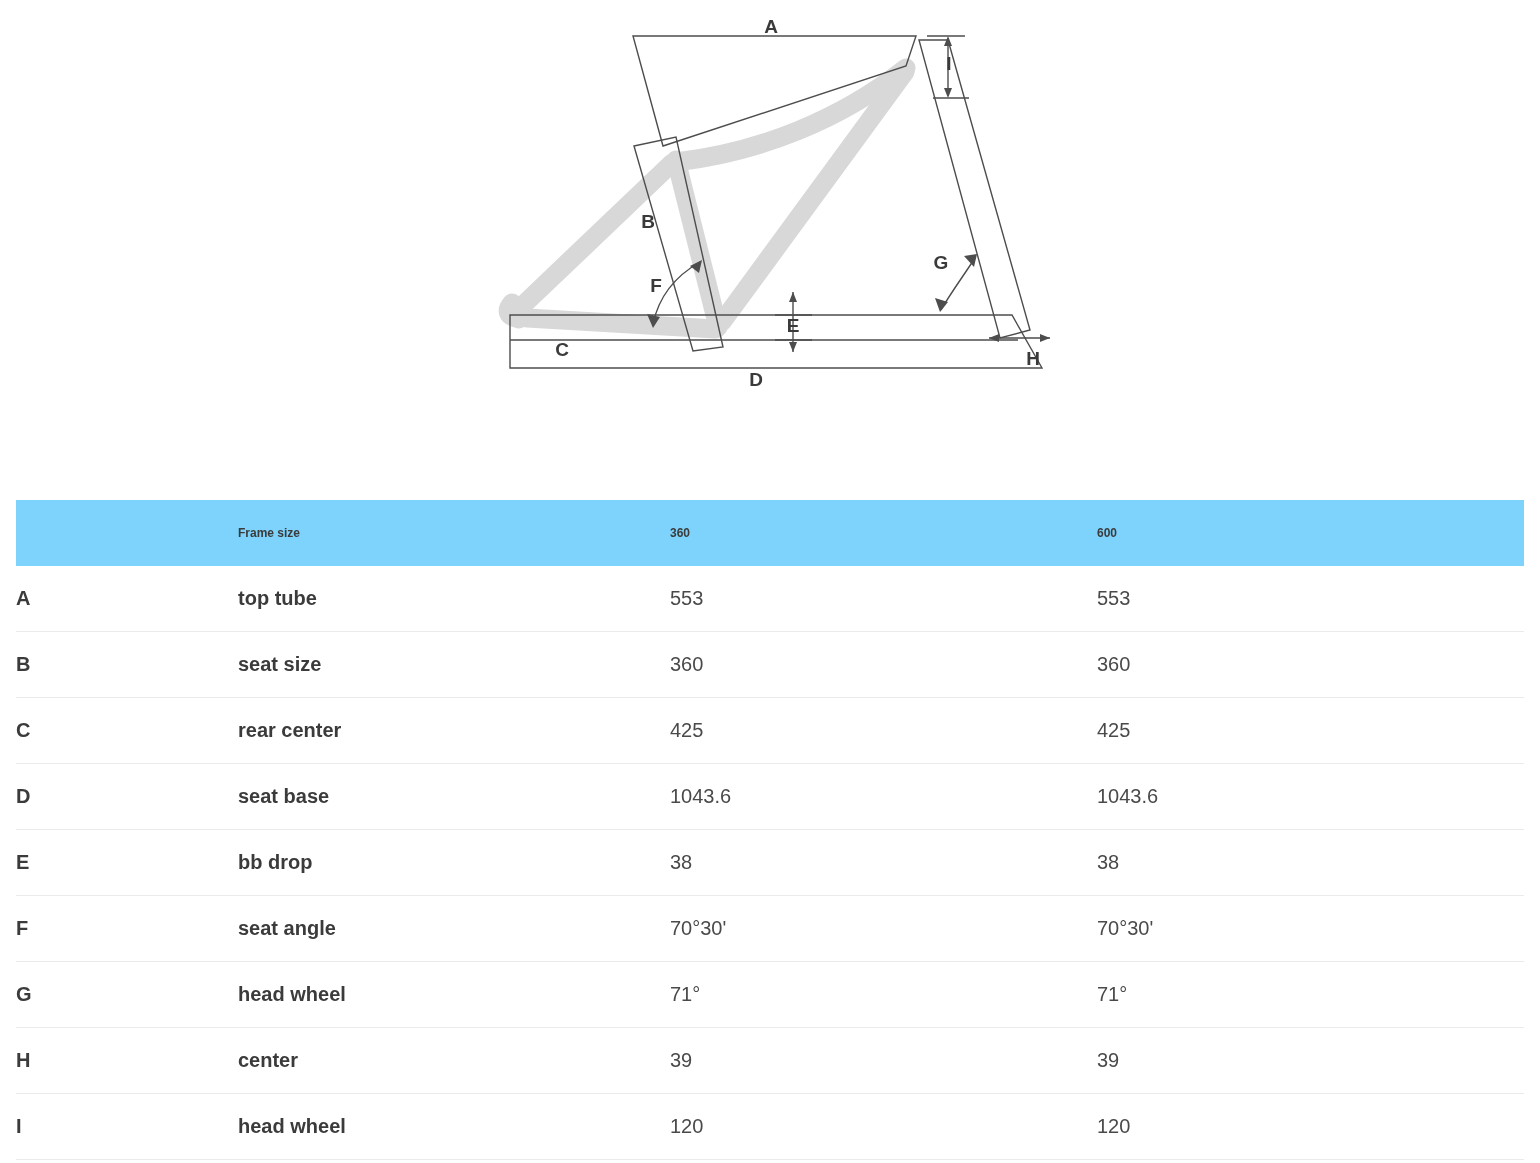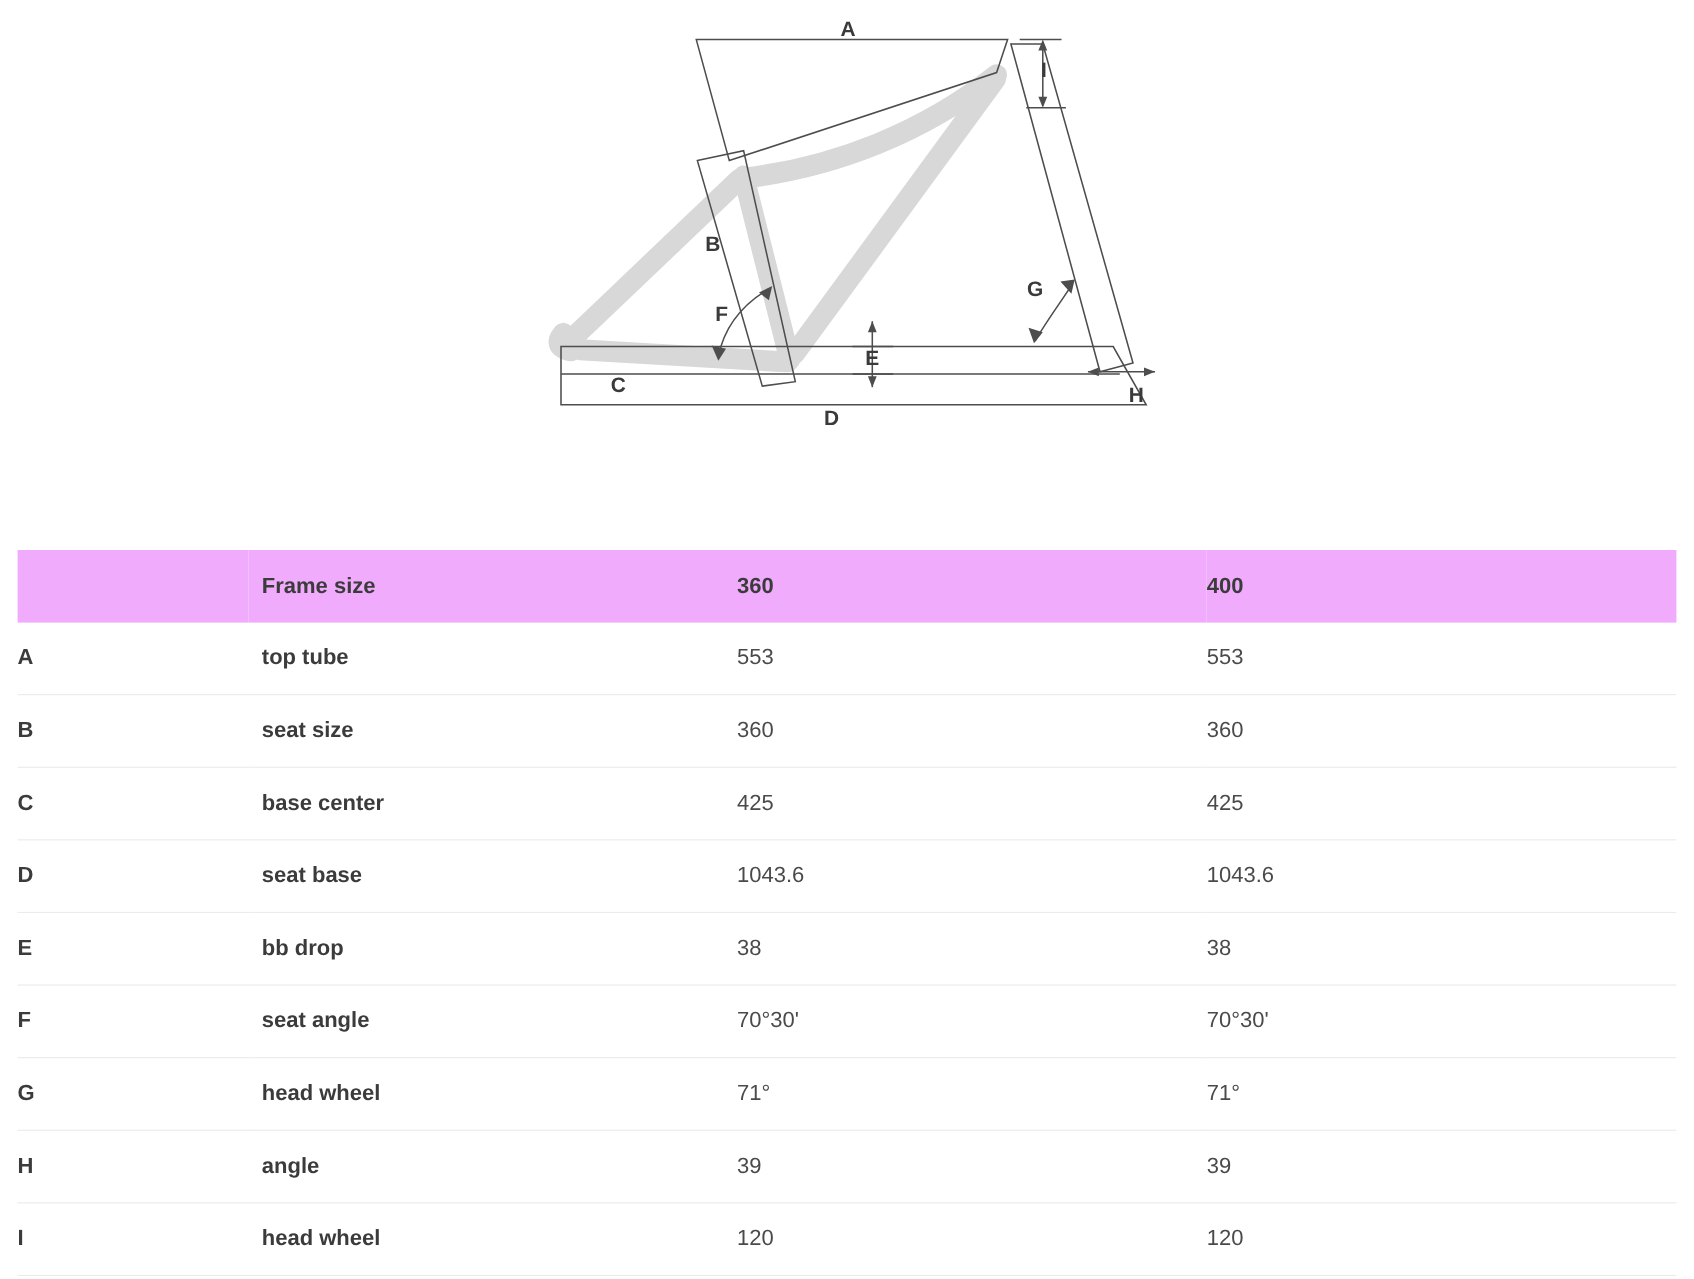--- a/index.html
+++ b/index.html
@@ -47,23 +47,23 @@
     top: 500px;
     width: 1508px;
     border-collapse: collapse;
     table-layout: fixed;
   }
   #geo-table col.c-letter { width: 210px; }
   #geo-table col.c-name   { width: 444px; }
   #geo-table col.c-val    { width: 427px; }
 
   #geo-table thead th {
-    background: #f0abfc;
+    background: #7dd3fc;
     color: #3b3b3b;
-    font-size: 20px;
+    font-size: 12px;
     font-weight: bold;
     text-align: left;
     padding: 20px 0 20px 0;
     height: 26px;
     border: none;
   }
   #geo-table thead th.c-letter { padding-left: 0; }
   #geo-table thead th.hdr-name { padding-left: 12px; }
 
   #geo-table tbody td {
@@ -167,39 +167,39 @@
       <col class="c-letter">
       <col class="c-name">
       <col class="c-val">
       <col class="c-val">
     </colgroup>
     <thead>
       <tr>
         <th class="c-letter"></th>
         <th class="hdr-name">Frame size</th>
         <th>360</th>
-        <th>400</th>
+        <th>600</th>
       </tr>
     </thead>
     <tbody>
       <tr>
         <td class="cell-letter">A</td>
         <td class="cell-name">top tube</td>
         <td class="cell-val">553</td>
         <td class="cell-val">553</td>
       </tr>
       <tr>
         <td class="cell-letter">B</td>
         <td class="cell-name">seat size</td>
         <td class="cell-val">360</td>
         <td class="cell-val">360</td>
       </tr>
       <tr>
         <td class="cell-letter">C</td>
-        <td class="cell-name">base center</td>
+        <td class="cell-name">rear center</td>
         <td class="cell-val">425</td>
         <td class="cell-val">425</td>
       </tr>
       <tr>
         <td class="cell-letter">D</td>
         <td class="cell-name">seat base</td>
         <td class="cell-val">1043.6</td>
         <td class="cell-val">1043.6</td>
       </tr>
       <tr>
@@ -215,21 +215,21 @@
         <td class="cell-val">70°30'</td>
       </tr>
       <tr>
         <td class="cell-letter">G</td>
         <td class="cell-name">head wheel</td>
         <td class="cell-val">71°</td>
         <td class="cell-val">71°</td>
       </tr>
       <tr>
         <td class="cell-letter">H</td>
-        <td class="cell-name">angle</td>
+        <td class="cell-name">center</td>
         <td class="cell-val">39</td>
         <td class="cell-val">39</td>
       </tr>
       <tr>
         <td class="cell-letter">I</td>
         <td class="cell-name">head wheel</td>
         <td class="cell-val">120</td>
         <td class="cell-val">120</td>
       </tr>
     </tbody>

